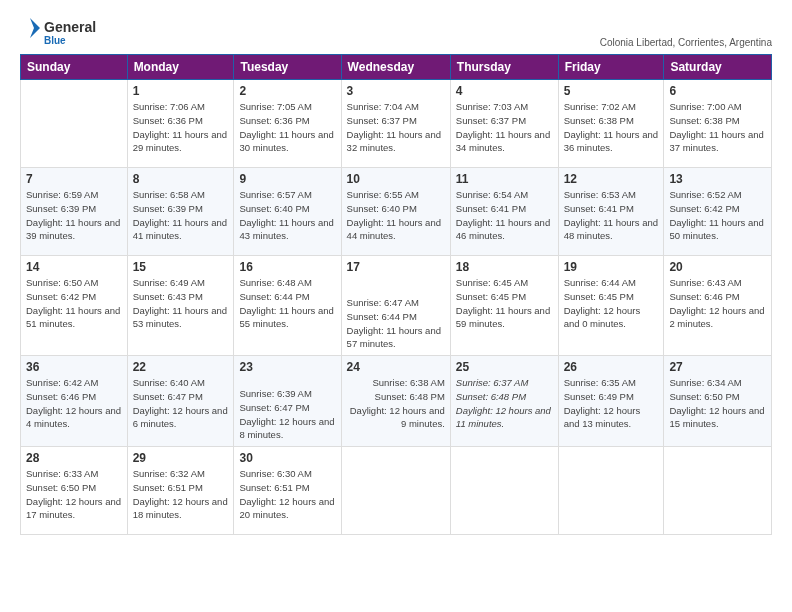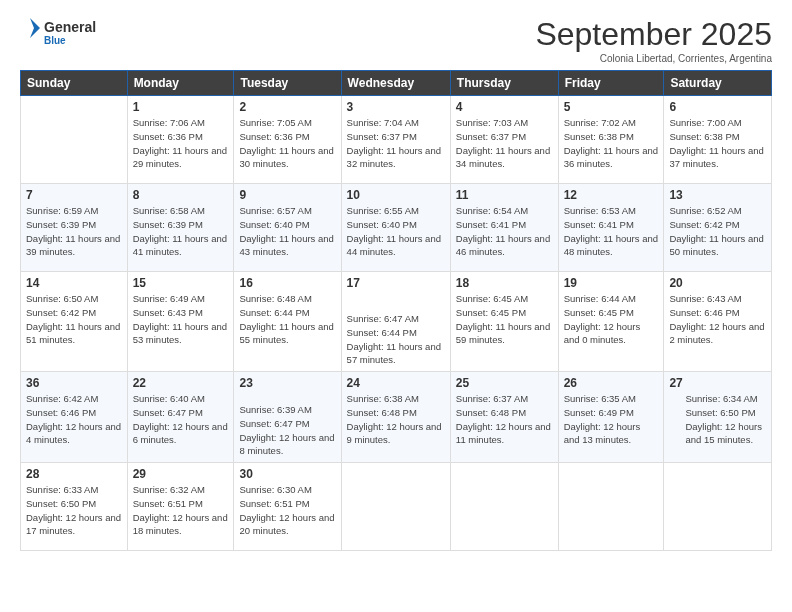--- a/index.html
+++ b/index.html
@@ -10,21 +10,21 @@
       height: 612px;
       overflow: hidden;
     }
     .page {
       width: 792px;
       min-height: 612px;
       padding: 16px 20px 10px 20px;
     }
     .header {
       display: flex;
-      align-items: flex-start;
+      align-items: flex-end;
       justify-content: space-between;
       margin-bottom: 6px;
     }
     .logo {
       display: flex;
       align-items: center;
     }
     .title-block {
       text-align: right;
     }
@@ -36,21 +36,21 @@
     .subtitle {
       font-size: 10px;
       color: #555;
     }
     .calendar {
       width: 100%;
       border-collapse: collapse;
       font-size: 10px;
     }
     .calendar th {
-      background-color: #404040;
+      background-color: #701a75;
       color: #fff;
       text-align: left;
       padding: 5px 6px;
       font-size: 12px;
       font-weight: bold;
       border: 1px solid #2060a8;
     }
     .calendar td {
       vertical-align: top;
       border: 1px solid #ddd;
@@ -88,21 +88,20 @@
     <svg width="20" height="32" viewBox="0 0 20 32">
       <polygon points="10,2 20,12 10,22 14,12" fill="#1a6bb5"></polygon>
     </svg>
     <div style="margin-left:4px;">
       <div style="font-size:14px;font-weight:bold;color:#333;">General</div>
       <div style="font-size:10px;font-weight:bold;color:#1a6bb5;">Blue</div>
     </div>
   </div>
 </div>
     <div class="title-block">
-      <div class="month-title">September 2025</div>
       <div class="subtitle">Colonia Libertad, Corrientes, Argentina</div>
     </div>
   </div>
 
   <table class="calendar">
     <thead>
       <tr>
       <th>Sunday</th>
           <th>Monday</th>
           <th>Tuesday</th>
@@ -254,39 +253,39 @@
 Daylight: 12 hours and 6 minutes.</div>
           </td>
           <td>
             <span class="day-number">23</span>
             <div class="day-detail" style="white-space: pre-line; margin-top: 13px;">Sunrise: 6:39 AM
 Sunset: 6:47 PM
 Daylight: 12 hours and 8 minutes.</div>
           </td>
           <td>
             <span class="day-number">24</span>
-            <div class="day-detail" style="white-space: pre-line;">Sunrise: 6:38 AM
+            <div class="day-detail" style="white-space: pre-line; text-align: right;">Sunrise: 6:38 AM
 Sunset: 6:48 PM
 Daylight: 12 hours and 9 minutes.</div>
           </td>
           <td>
             <span class="day-number">25</span>
-            <div class="day-detail" style="white-space: pre-line;">Sunrise: 6:37 AM
+            <div class="day-detail" style="white-space: pre-line; font-style: italic;">Sunrise: 6:37 AM
 Sunset: 6:48 PM
 Daylight: 12 hours and 11 minutes.</div>
           </td>
           <td>
             <span class="day-number">26</span>
             <div class="day-detail" style="white-space: pre-line;">Sunrise: 6:35 AM
 Sunset: 6:49 PM
 Daylight: 12 hours and 13 minutes.</div>
           </td>
           <td>
             <span class="day-number">27</span>
-            <div class="day-detail" style="white-space: pre-line; margin-left: 16px;">Sunrise: 6:34 AM
+            <div class="day-detail" style="white-space: pre-line;">Sunrise: 6:34 AM
 Sunset: 6:50 PM
 Daylight: 12 hours and 15 minutes.</div>
           </td>
         </tr>
         <tr>
           <td>
             <span class="day-number">28</span>
             <div class="day-detail" style="white-space: pre-line;">Sunrise: 6:33 AM
 Sunset: 6:50 PM
 Daylight: 12 hours and 17 minutes.</div>

